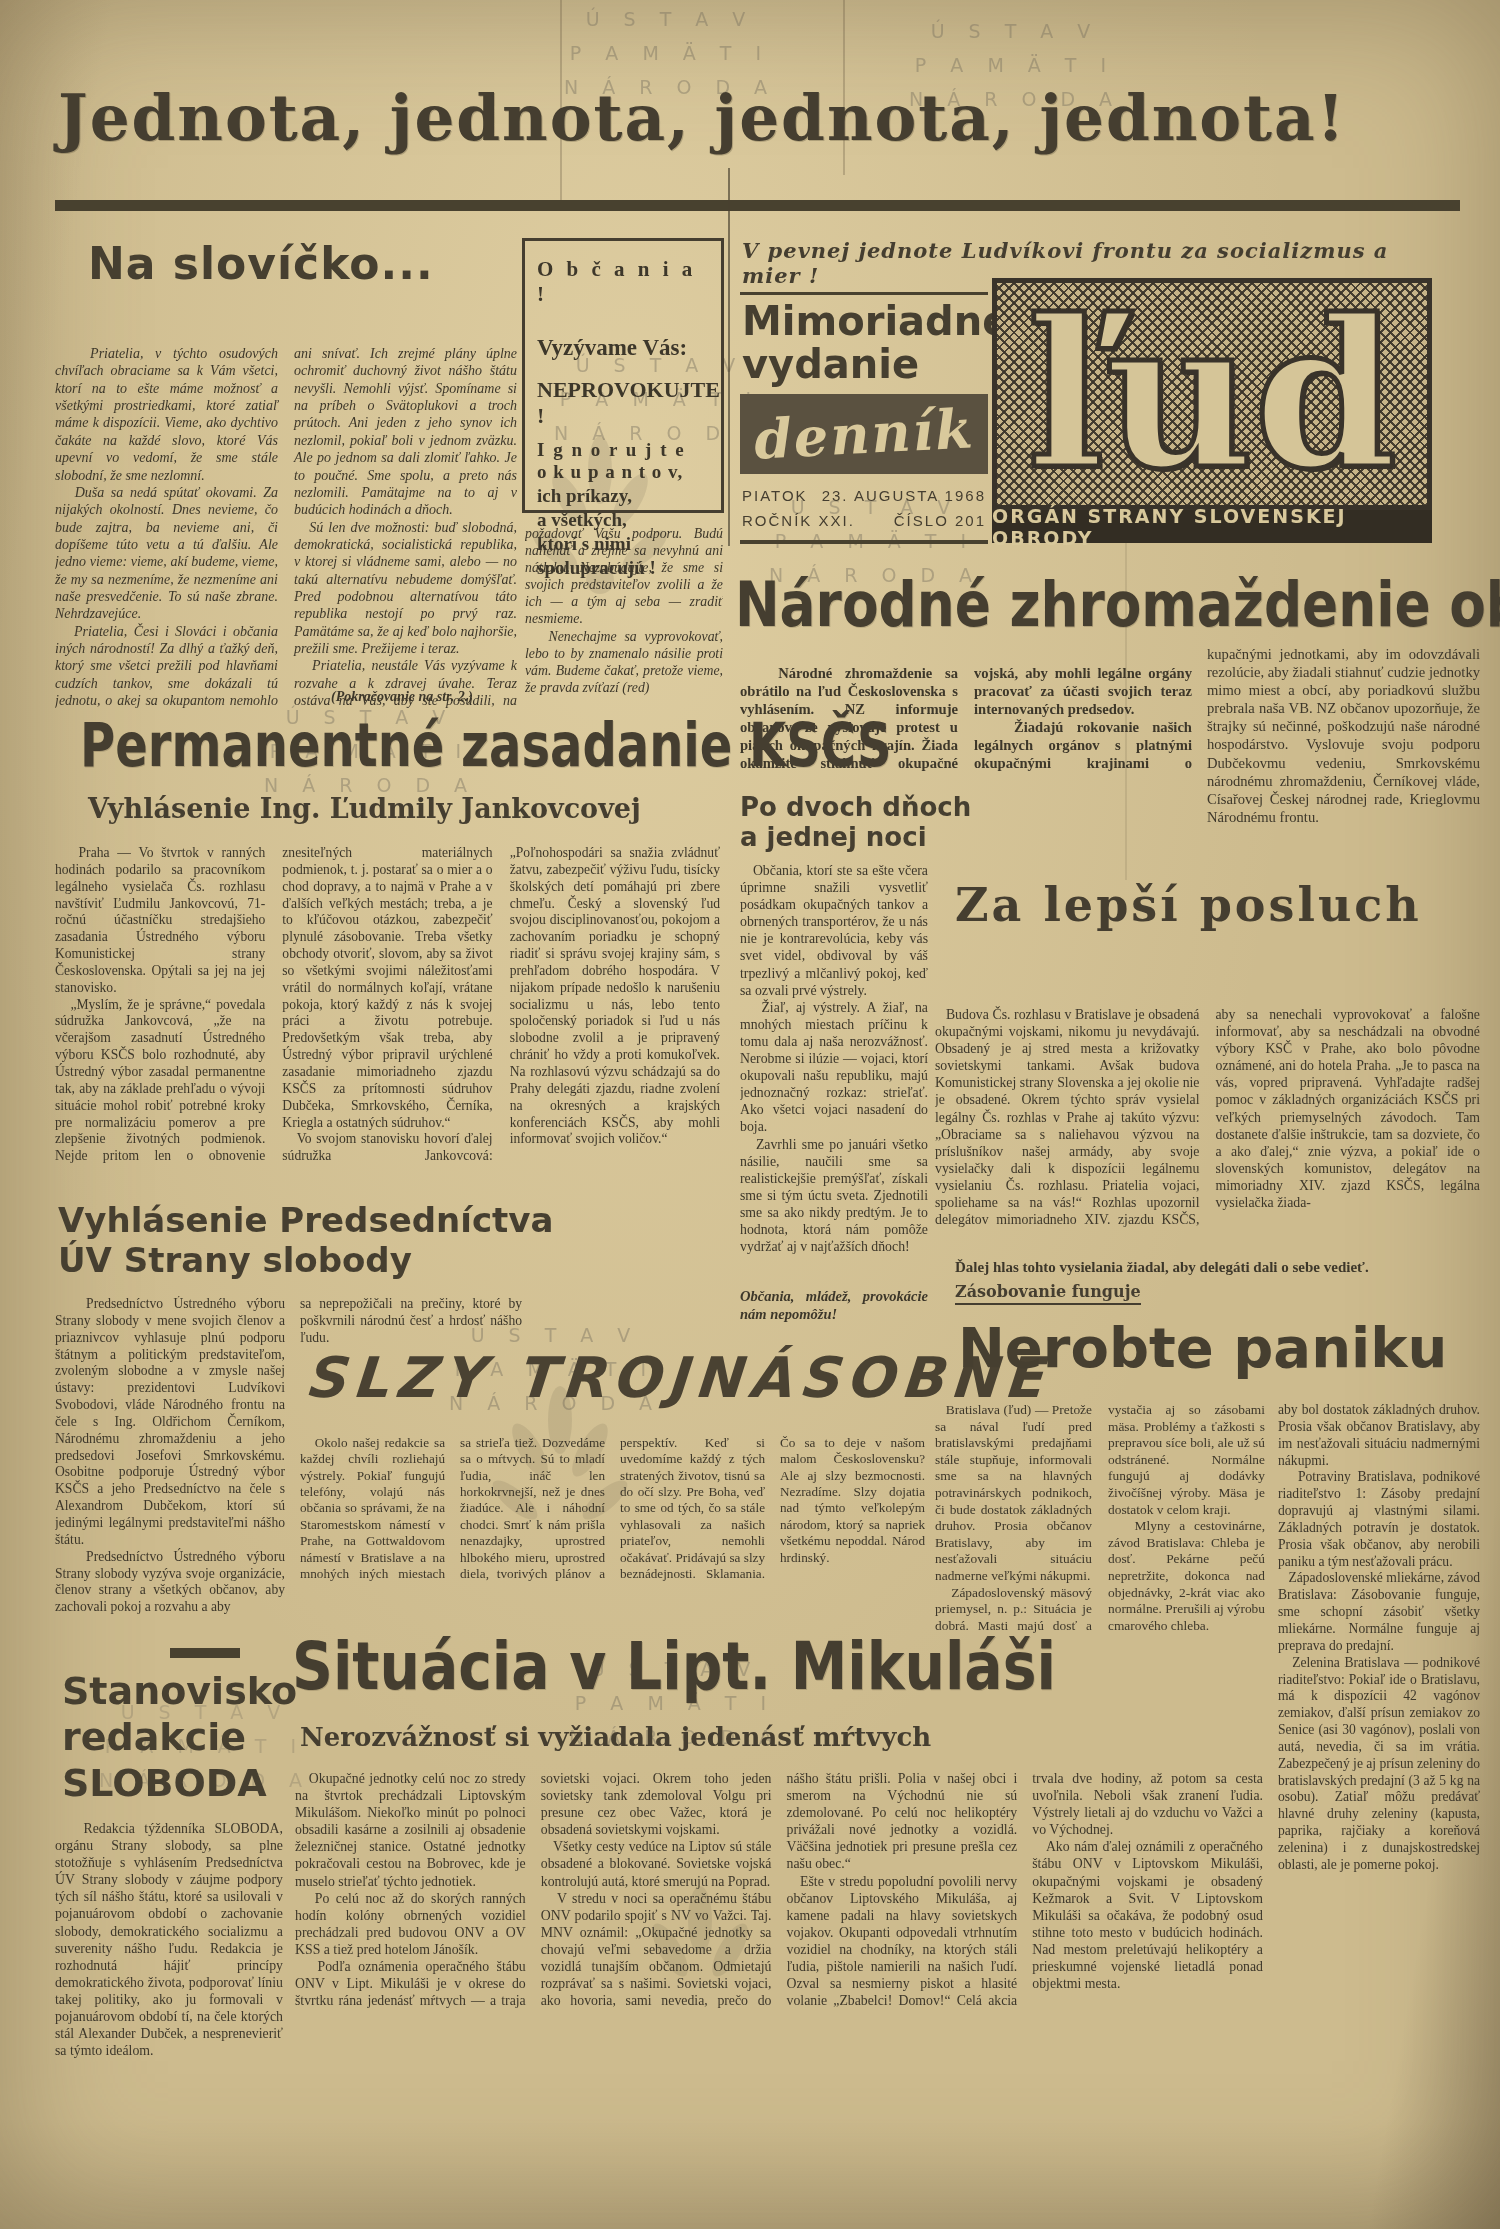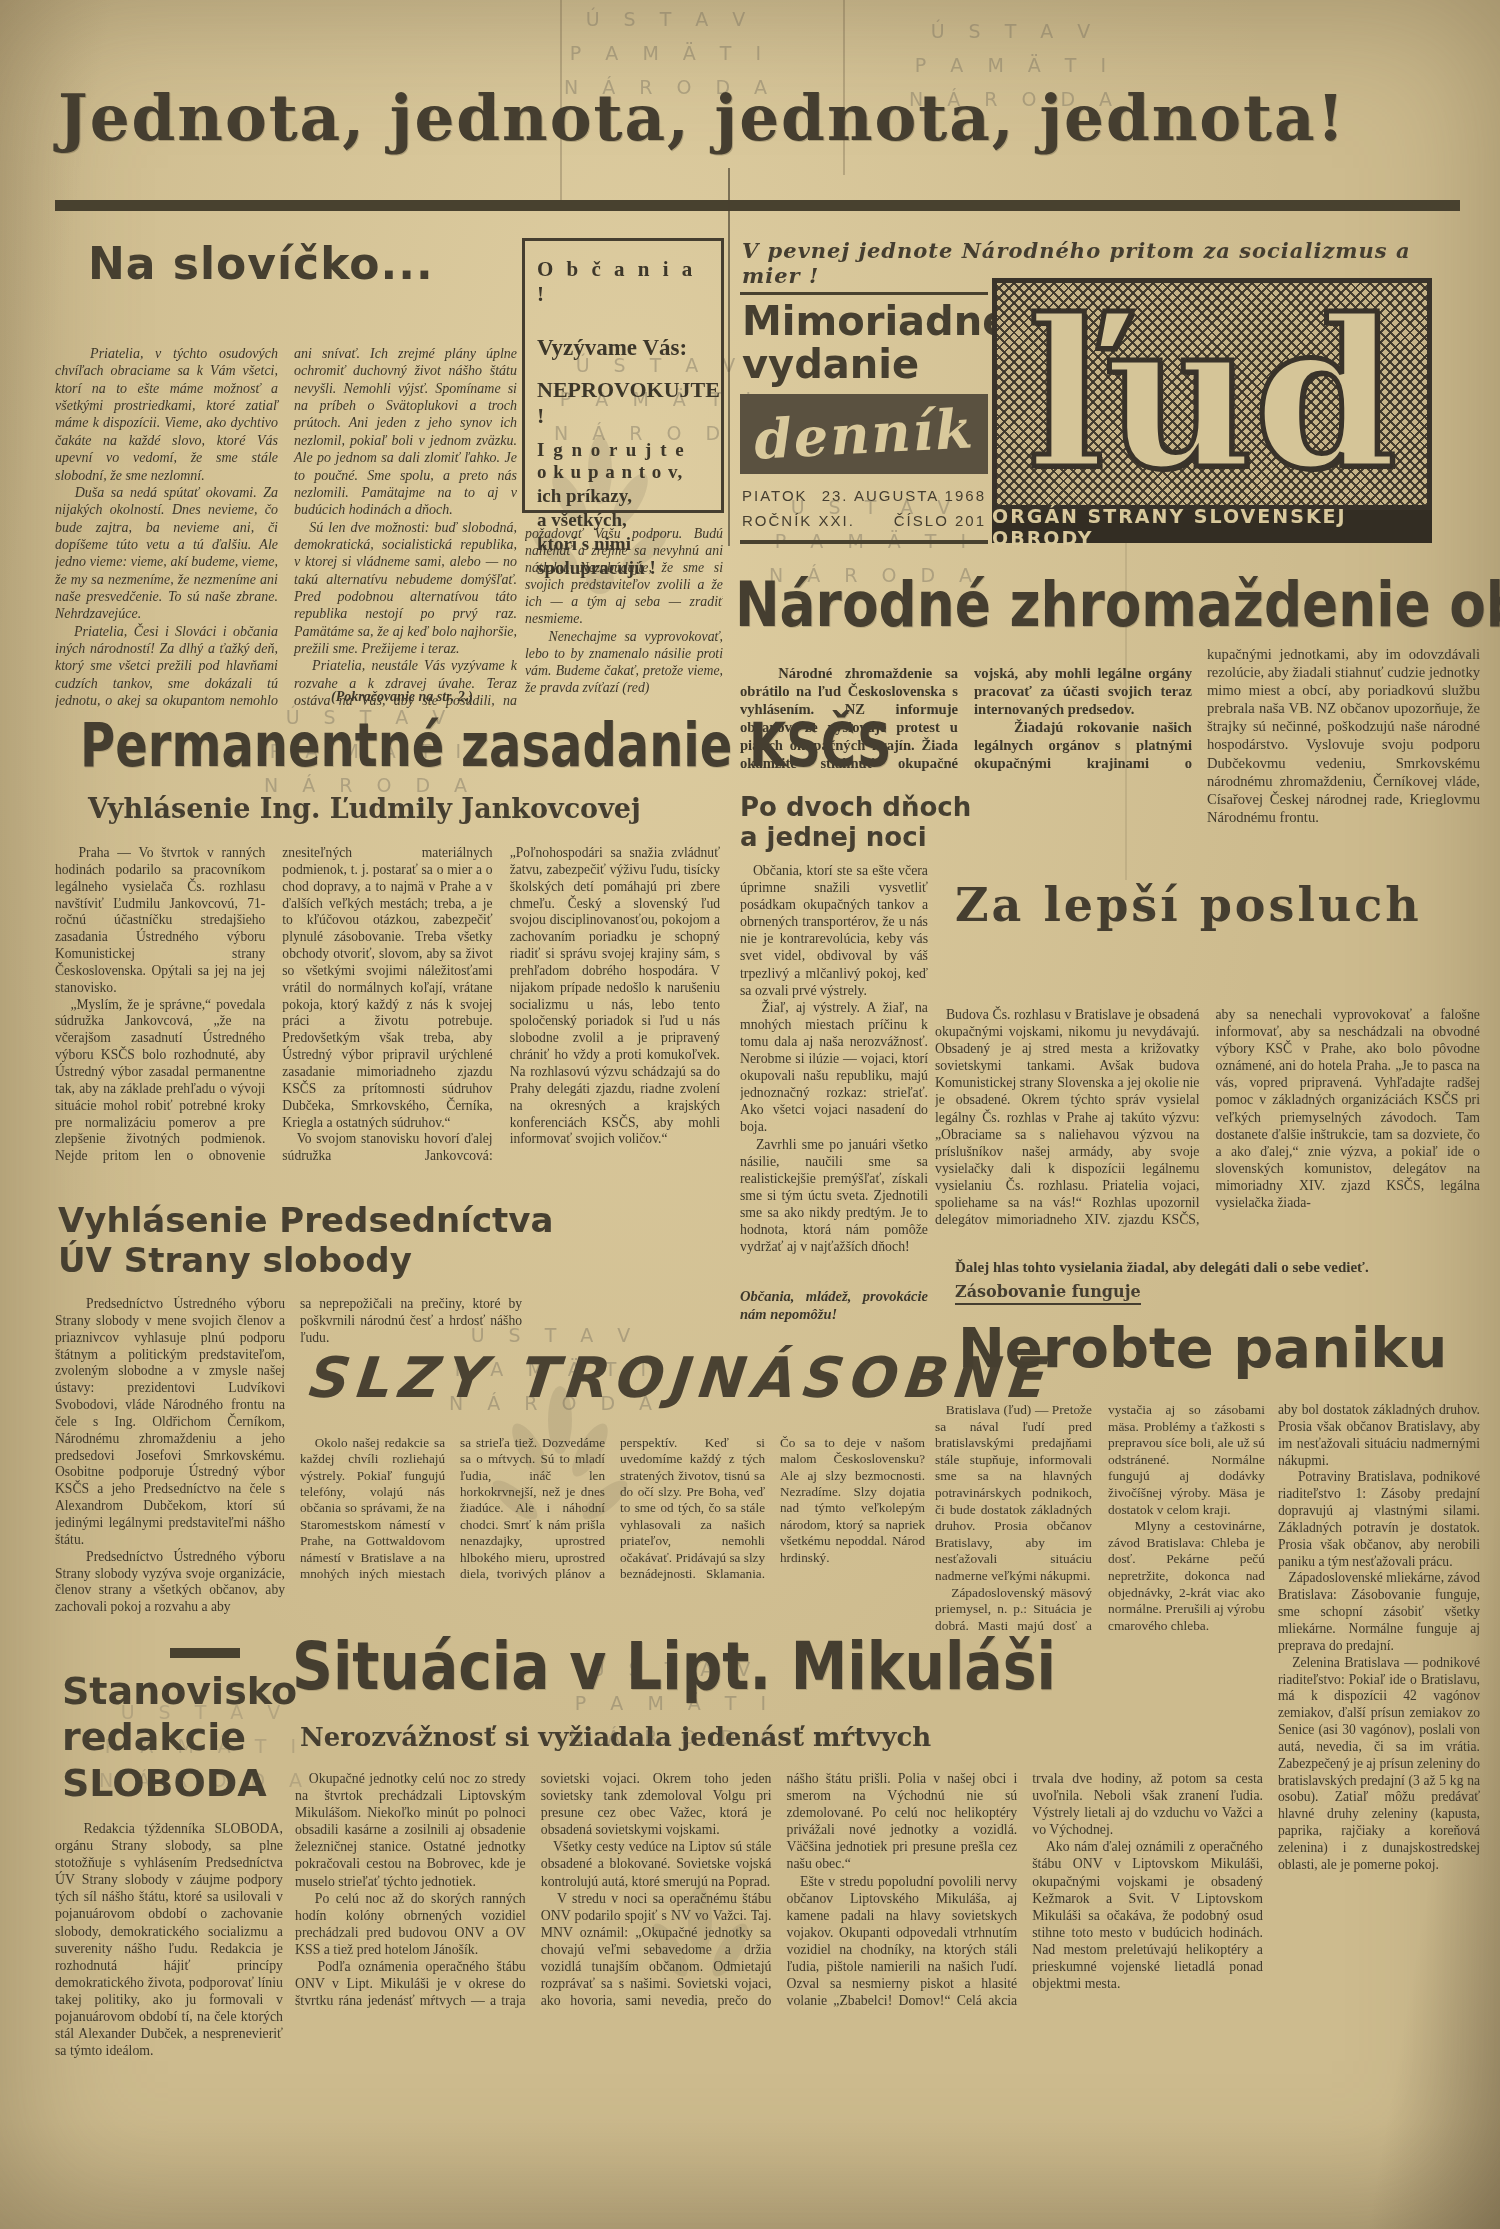--- a/index.html
+++ b/index.html
@@ -136,21 +136,21 @@
     <div style="font-size:19px;margin-top:2px;">ich príkazy,</div>
     <div style="font-size:19px;margin-top:2px;">a všetkých,</div>
     <div style="font-size:19px;margin-top:2px;">ktorí s nimi</div>
     <div style="font-size:19px;margin-top:2px;">spolupracujú !</div>
   </div>
   <div class="abs body-txt body-it" style="left:525px;top:525px;width:198px;height:185px;font-size:13.8px;">požadovať Vašu podporu. Budú naliehať a zrejme sa nevyhnú ani nátlaku. Nezabúdajte, že sme si svojich predstaviteľov zvolili a že ich — a tým aj seba — zradiť nesmieme.
    Nenechajme sa vyprovokovať, lebo to by znamenalo násilie proti vám. Budeme čakať, pretože vieme, že pravda zvíťazí (red)</div>
 
   <div class="rule" style="left:728px;top:168px;width:2px;height:378px;opacity:.65;"></div>
 
-  <div class="abs h-serif" style="left:742px;top:238px;width:700px;font-size:21px;font-style:italic;letter-spacing:1px;">V pevnej jednote Národného pritom za socializmus a mier !</div>
+  <div class="abs h-serif" style="left:742px;top:238px;width:700px;font-size:21px;font-style:italic;letter-spacing:1px;">V pevnej jednote Ludvíkovi frontu za socializmus a mier !</div>
   <div class="rule" style="left:740px;top:292px;width:248px;height:3px;"></div>
   <div class="abs h-sans" style="left:742px;top:300px;font-size:40px;line-height:42px;">Mimoriadne</div>
   <div class="abs h-sans" style="left:742px;top:343px;font-size:40px;line-height:42px;">vydanie</div>
   <div class="abs dennik-box" style="left:740px;top:394px;width:248px;height:80px;">
     <span class="dennik-script">denník</span>
   </div>
   <div class="abs date-row" style="left:742px;top:487px;width:244px;">
     <span>PIATOK</span>
     <span>23. AUGUSTA 1968</span>
   </div>

